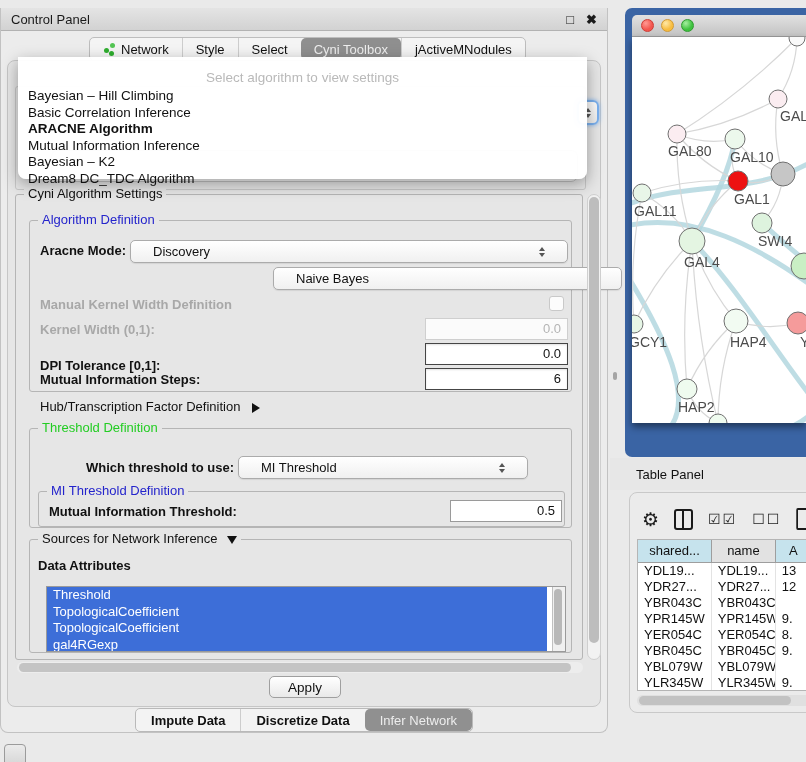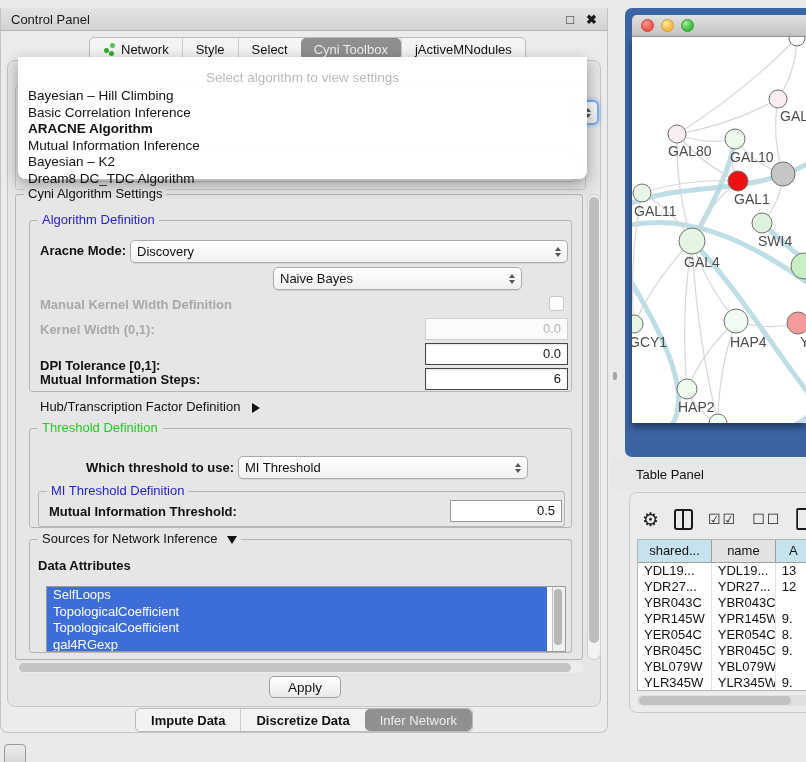--- a/index.html
+++ b/index.html
@@ -51,21 +51,21 @@
   .legend.blue{color:#2424cc;}
   .legend.green{color:#23cd23;}
   #grp-cyni{left:6px;top:2px;width:568px;height:466px;}
   #grp-algdef{left:13px;top:25px;width:543px;height:172px;}
   #grp-thresh{left:13px;top:233px;width:543px;height:100px;}
   #grp-mithr{left:8px;top:62px;width:527px;height:36px;}
   #grp-sources{left:13px;top:344px;width:543px;height:114px;}
 
   .lbl{position:absolute;white-space:nowrap;font-size:13px;}
   .combo{position:absolute;background:linear-gradient(#ffffff,#f0f0f0);border:1px solid #ababab;border-radius:5px;
-    display:flex;align-items:center;padding:0 6px;box-sizing:border-box;box-shadow:0 1px 1px rgba(0,0,0,0.08);}
+    display:flex;align-items:center;padding:0 22px;box-sizing:border-box;box-shadow:0 1px 1px rgba(0,0,0,0.08);}
   .combo .txt{flex:1;font-size:13px;white-space:nowrap;overflow:hidden;}
   .stepper{display:flex;flex-direction:column;align-items:center;}
   .aru{width:0;height:0;border-left:3.5px solid transparent;border-right:3.5px solid transparent;border-bottom:4px solid #555;}
   .ard{width:0;height:0;border-left:3.5px solid transparent;border-right:3.5px solid transparent;border-top:4px solid #555;margin-top:2px;}
   .field{position:absolute;background:#fff;border:1px solid #454545;text-align:right;padding:0 6px;
     font-size:13px;line-height:20px;height:22px;box-sizing:border-box;box-shadow:inset 0 1px 2px rgba(0,0,0,0.12);}
   .field.soft{border:1px solid #9a9a9a;box-shadow:none;}
   .field.disabled{border:1px solid #cfcfcf;color:#b4b4b4;background:#fbfbfb;box-shadow:none;}
   .checkbox{position:absolute;width:13px;height:13px;background:#fcfcfc;border:1px solid #c9c9c9;border-radius:3px;}
   .tri-right{display:inline-block;width:0;height:0;border-left:8px solid #111;border-top:5.5px solid transparent;
@@ -193,21 +193,21 @@
 
           <span class="lbl b" style="left:10px;top:22px;">Aracne Mode:</span>
           <div class="combo" style="left:100px;top:19px;width:438px;height:23px;">
             <span class="txt">Discovery</span>
             <span class="stepper">
                 <i class="aru"></i>
                 <i class="ard"></i>
               </span>
           </div>
 
-          <div class="combo" style="left:243px;top:46px;width:249px;height:23px;">
+          <div class="combo" style="left:243px;top:46px;width:349px;height:23px;">
             <span class="txt">Naive Bayes</span>
             <span class="stepper">
                 <i class="aru"></i>
                 <i class="ard"></i>
               </span>
           </div>
 
           <span class="lbl b dis" style="left:10px;top:76px;">Manual Kernel Width Definition</span>
           <span class="checkbox" style="left:519px;top:75px;"></span>
 
@@ -246,21 +246,21 @@
         </div>
 
         <div class="grp" id="grp-sources">
           <span class="legend">
             <span>Sources for Network Inference</span>
             <span class="tri-down"></span>
           </span>
           <span class="lbl b" style="left:8px;top:18px;">Data Attributes</span>
           <div id="attr-list">
             <div id="attr-items">
-                <div class="attr-item" style="background: rgb(61, 110, 216);">SelfLoops</div>
+                <div class="attr-item" style="background: rgb(61, 110, 216);">Threshold</div>
                 <div class="attr-item" style="background: rgb(61, 110, 216);">TopologicalCoefficient</div>
                 <div class="attr-item" style="background: rgb(61, 110, 216);">TopologicalCoefficient</div>
                 <div class="attr-item" style="background: rgb(61, 110, 216);">gal4RGexp</div>
               </div>
             <div id="attr-vscroll">
                 <div id="attr-vthumb"></div>
               </div>
           </div>
         </div>
       </div>

